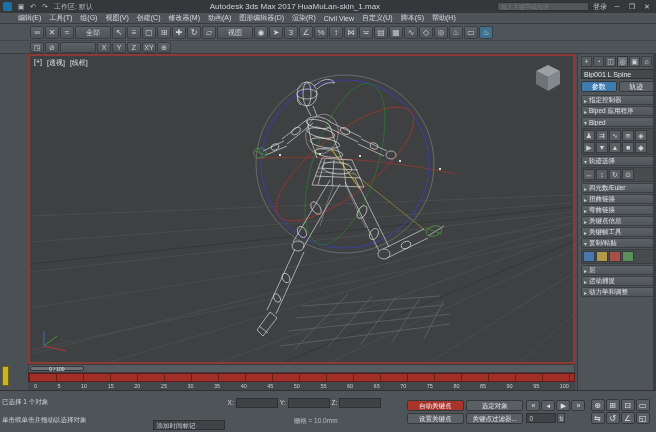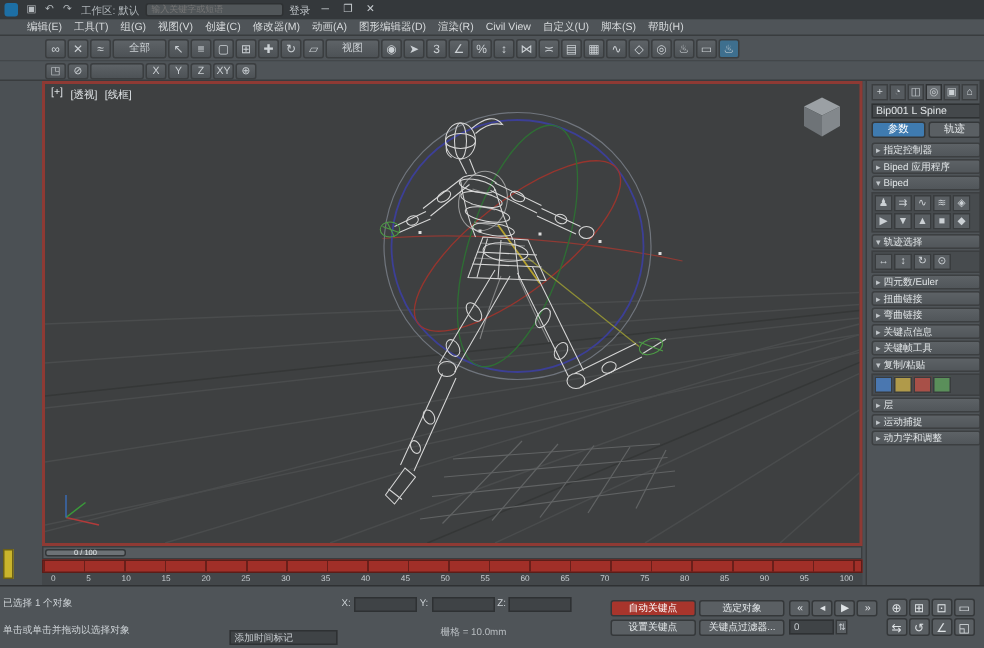--- a/index.html
+++ b/index.html
@@ -115,20 +115,21 @@
 <div class="window">
 
   <div class="titlebar">
     <span class="logo"></span>
     <span class="qa-icons">
         <span class="li">▣</span>
         <span class="li">↶</span>
         <span class="li">↷</span>
       </span>
     <span class="ws-label">工作区: 默认</span>
+    <span class="tb-title">Autodesk 3ds Max 2017    HuaMuLan-skin_1.max</span>
     <input class="search-box" placeholder="输入关键字或短语" style="">
     <span class="signin">登录</span>
     <span class="winbtns">
       <span class="winbtn">─</span>
       <span class="winbtn">❐</span>
       <span class="winbtn">✕</span>
     </span>
   </div>
 
   <div class="menubar">

